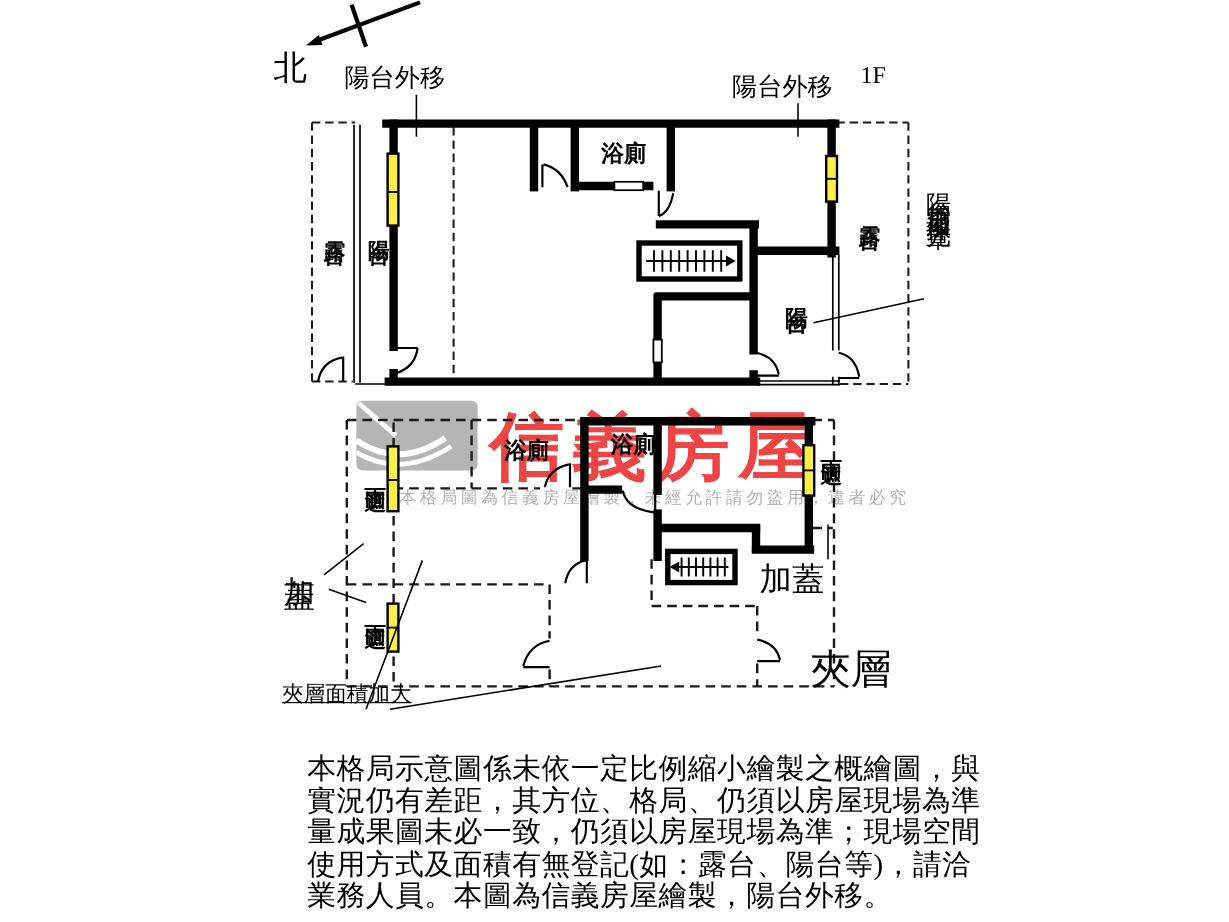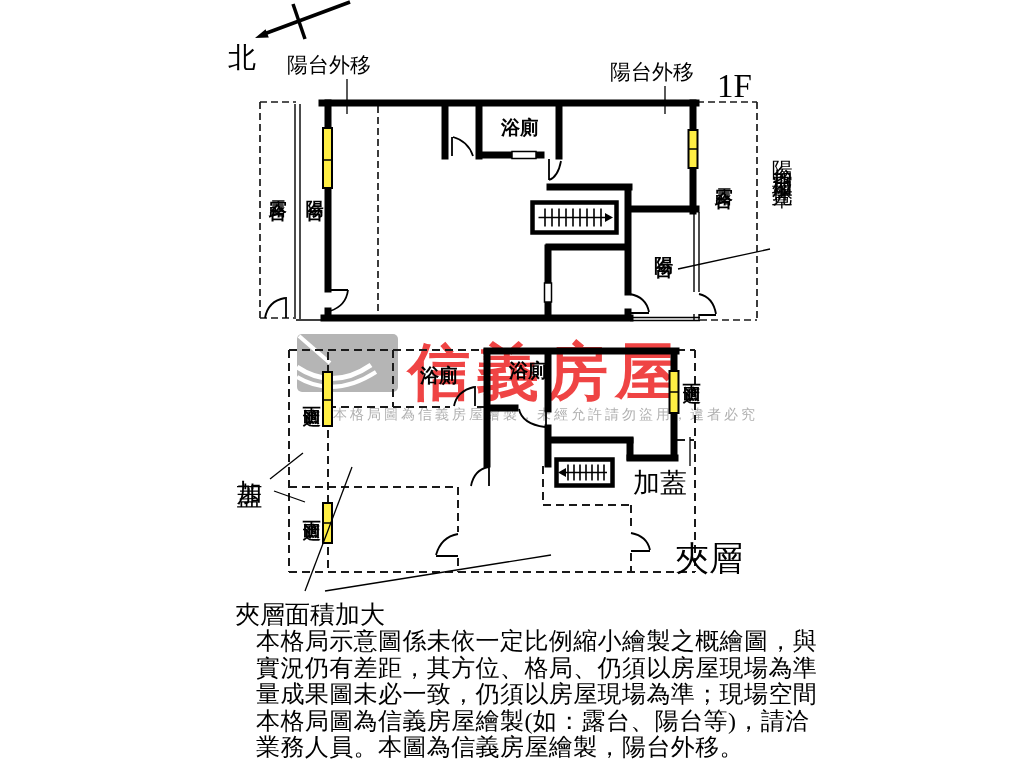--- a/index.html
+++ b/index.html
@@ -156,40 +156,40 @@
       <path d="M274,491 L305,502"></path>
       <path d="M305,591 L352,467"></path>
       <path d="M325,591 L551,555"></path>
     </g>
   </svg>
 
   <div class="label" style="left:228px;top:42px;font-size:28px;">北</div>
 
   <div class="label" style="left:287px;top:53px;font-size:21px;">陽台外移</div>
   <div class="label" style="left:610px;top:60px;font-size:21px;">陽台外移</div>
-  <div class="label" style="left:717px;top:68px;font-size:33px;text-align:right;">1F</div>
+  <div class="label" style="left:717px;top:52px;font-size:20px;text-align:right;">1F</div>
 
   <div class="label v g" style="left:266px;top:186px;font-size:18px;letter-spacing:2px;">露台</div>
   <div class="label v g" style="left:303px;top:186px;font-size:18px;letter-spacing:2px;">陽台</div>
   <div class="label g" style="left:501px;top:119px;font-size:19px;">浴廁</div>
   <div class="label v g" style="left:651px;top:241px;font-size:19px;letter-spacing:2px;">陽台</div>
   <div class="label v g" style="left:712px;top:174px;font-size:18px;letter-spacing:2px;">露台</div>
   <div class="label v" style="left:770px;top:144px;font-size:21px;letter-spacing:4px;">陽台加窗加採光罩</div>
 
   <div class="label g" style="left:420px;top:367px;font-size:19px;">浴廁</div>
   <div class="label g" style="left:509px;top:362px;font-size:19px;">浴廁</div>
   <div class="label v g" style="left:300px;top:392px;font-size:18px;letter-spacing:2px;">雨遮</div>
   <div class="label v g" style="left:300px;top:506px;font-size:18px;letter-spacing:2px;">雨遮</div>
   <div class="label v g" style="left:680px;top:369px;font-size:18px;letter-spacing:2px;">雨遮</div>
   <div class="label v" style="left:234px;top:459px;font-size:26px;letter-spacing:3px;">加蓋</div>
   <div class="label" style="left:633px;top:468px;font-size:27px;">加蓋</div>
   <div class="label" style="left:675px;top:539px;font-size:34px;font-family:Liberation Serif, serif;">夾層</div>
-  <div class="label" style="left:235px;top:601px;font-size:25px;">夾層面積加大</div>
+  <div class="label" style="left:235px;top:568px;font-size:18px;text-decoration:underline;">夾層面積加大</div>
 
   <div class="disclaimer">
     <div>本格局示意圖係未依一定比例縮小繪製之概繪圖，與</div>
     <div>實況仍有差距，其方位、格局、仍須以房屋現場為準</div>
     <div>量成果圖未必一致，仍須以房屋現場為準；現場空間</div>
-    <div>本格局圖為信義房屋繪製(如：露台、陽台等)，請洽</div>
+    <div>使用方式及面積有無登記(如：露台、陽台等)，請洽</div>
     <div>業務人員。本圖為信義房屋繪製，陽台外移。</div>
   </div>
 
 </div>
 
 </body></html>

